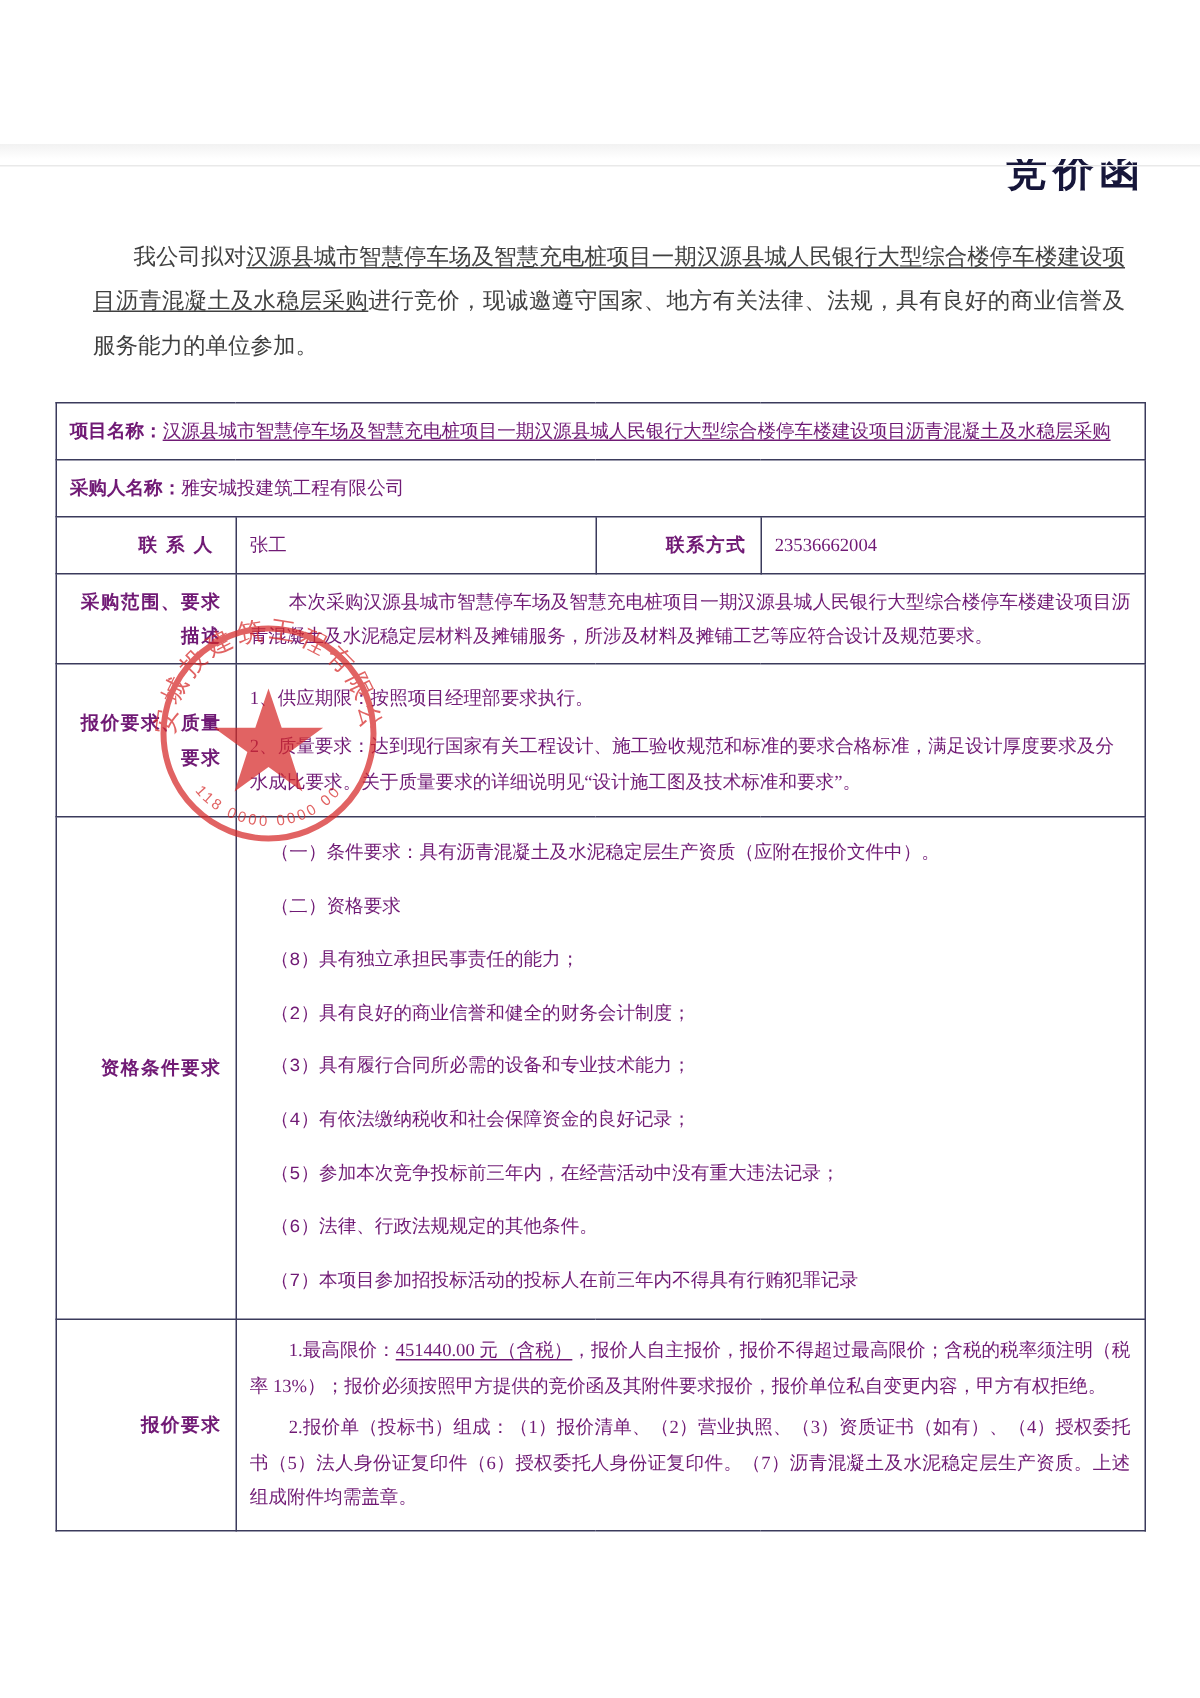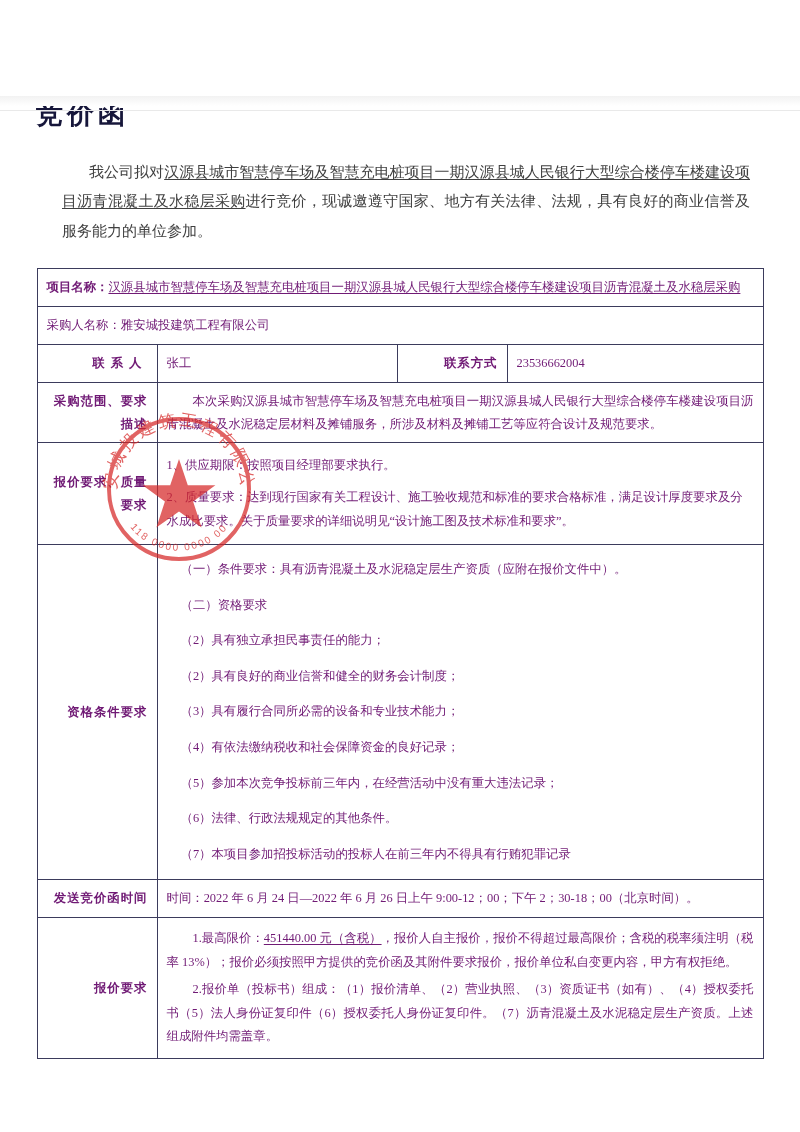--- a/index.html
+++ b/index.html
@@ -16,21 +16,21 @@
     overflow: hidden;
   }
   .page {
     position: relative;
     width: 800px;
     height: 1132px;
     box-sizing: border-box;
     padding: 0 36px;
   }
   .doc-title {
-    text-align: left;
+    text-align: right;
     font-size: 27px;
     font-weight: bold;
     letter-spacing: 4px;
     margin-top: 96px;
     margin-bottom: 26px;
     color: #16163a;
     font-family: "Liberation Serif", "DejaVu Serif", serif;
   }
   .intro {
     font-size: 15px;
@@ -80,20 +80,21 @@
   }
   .blk p {
     margin: 0 0 0 0;
     padding: 4px 0;
     line-height: 1.9;
   }
   .qual p {
     margin: 0;
     padding: 6px 0 6px 14px;
     line-height: 1.9;
+    font-family: Liberation Mono, monospace;
   }
   .price p {
     margin: 0;
     padding: 2px 0;
     line-height: 1.9;
     text-align: justify;
   }
   .price .first {
     text-indent: 26px;
   }
@@ -139,21 +140,21 @@
       <col style="width:256px">
     </colgroup>
     <tbody>
       <tr>
         <td colspan="4">
           <span style="font-weight:bold">项目名称：</span><span class="u-line">汉源县城市智慧停车场及智慧充电桩项目一期汉源县城人民银行大型综合楼停车楼建设项目沥青混凝土及水稳层采购</span>
         </td>
       </tr>
       <tr>
         <td colspan="4">
-          <span style="font-weight:normal">采购人名称：</span><span>雅安城投建筑工程有限公司</span>
+          <span style="font-weight:bold">采购人名称：</span><span>雅安城投建筑工程有限公司</span>
         </td>
       </tr>
       <tr>
         <td class="label spread">联系人</td>
         <td>张工</td>
         <td class="label">联系方式</td>
         <td>23536662004</td>
       </tr>
       <tr>
         <td class="label">采购范围、要求描述</td>
@@ -164,32 +165,28 @@
         <td colspan="3" class="blk">
           <p>1、供应期限：按照项目经理部要求执行。</p>
           <p>2、质量要求：达到现行国家有关工程设计、施工验收规范和标准的要求合格标准，满足设计厚度要求及分水成比要求。关于质量要求的详细说明见“设计施工图及技术标准和要求”。</p>
         </td>
       </tr>
       <tr>
         <td class="label">资格条件要求</td>
         <td colspan="3" class="qual">
           <p>（一）条件要求：具有沥青混凝土及水泥稳定层生产资质（应附在报价文件中）。</p>
           <p>（二）资格要求</p>
-          <p>（2）具有独立承担民事责任的能力；</p>
+          <p>（8）具有独立承担民事责任的能力；</p>
           <p>（2）具有良好的商业信誉和健全的财务会计制度；</p>
           <p>（3）具有履行合同所必需的设备和专业技术能力；</p>
           <p>（4）有依法缴纳税收和社会保障资金的良好记录；</p>
           <p>（5）参加本次竞争投标前三年内，在经营活动中没有重大违法记录；</p>
           <p>（6）法律、行政法规规定的其他条件。</p>
           <p>（7）本项目参加招投标活动的投标人在前三年内不得具有行贿犯罪记录</p>
         </td>
-      </tr>
-      <tr>
-        <td class="label">发送竞价函时间</td>
-        <td colspan="3">时间：2022 年 6 月 24 日—2022 年 6 月 26 日上午 9:00-12；00；下午 2；30-18；00（北京时间）。</td>
       </tr>
       <tr>
         <td class="label">报价要求</td>
         <td colspan="3" class="price">
           <p class="first">1.最高限价：<span class="u-line">451440.00 元（含税）</span>，报价人自主报价，报价不得超过最高限价；含税的税率须注明（税率 13%）；报价必须按照甲方提供的竞价函及其附件要求报价，报价单位私自变更内容，甲方有权拒绝。</p>
           <p class="first">2.报价单（投标书）组成：（1）报价清单、（2）营业执照、（3）资质证书（如有）、（4）授权委托书（5）法人身份证复印件（6）授权委托人身份证复印件。（7）沥青混凝土及水泥稳定层生产资质。上述组成附件均需盖章。</p>
         </td>
       </tr>
     </tbody>
   </table>

